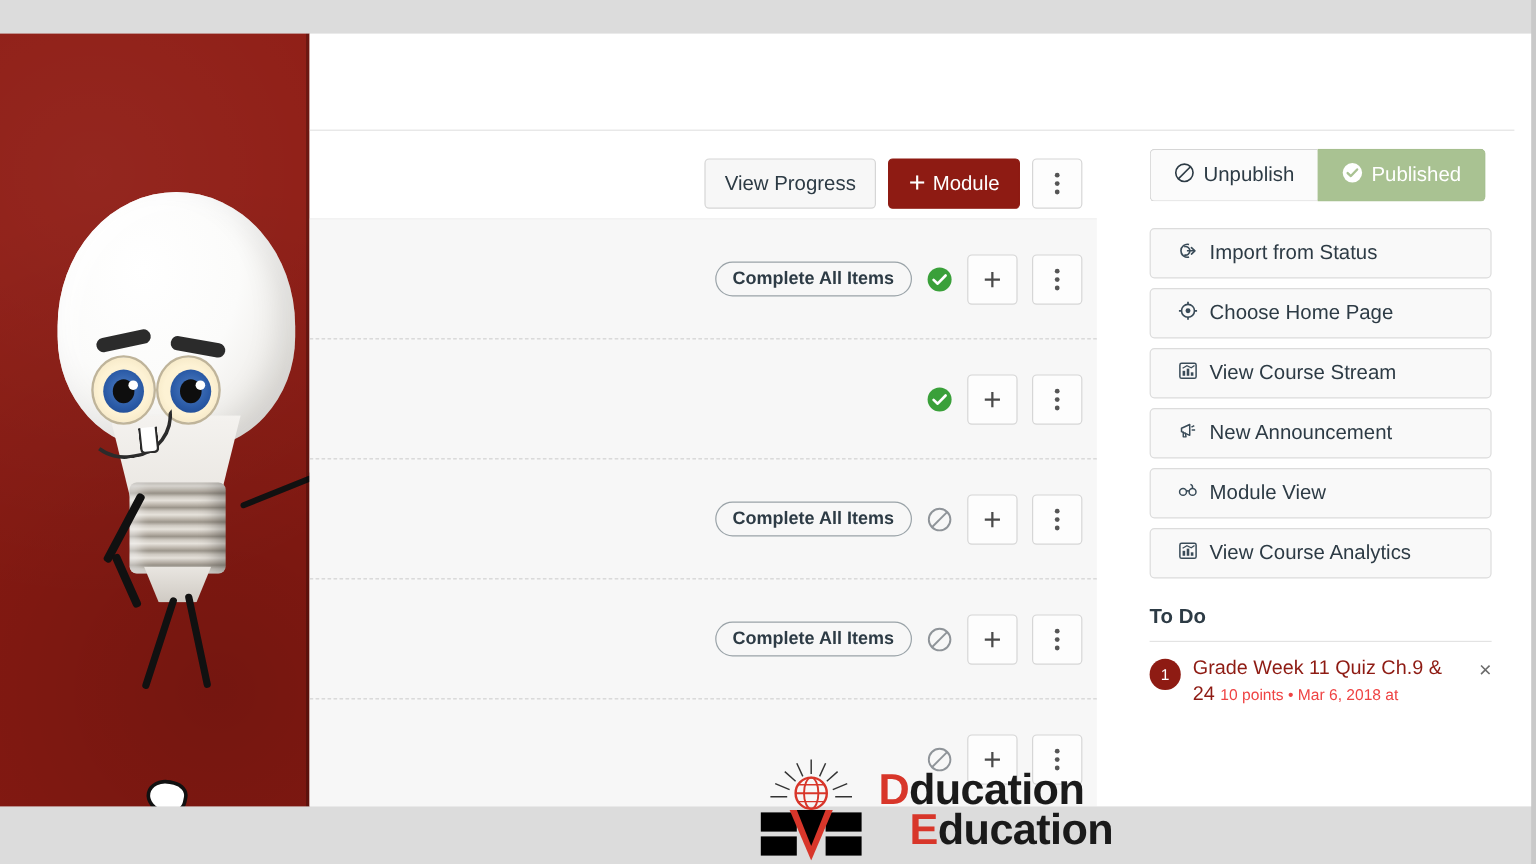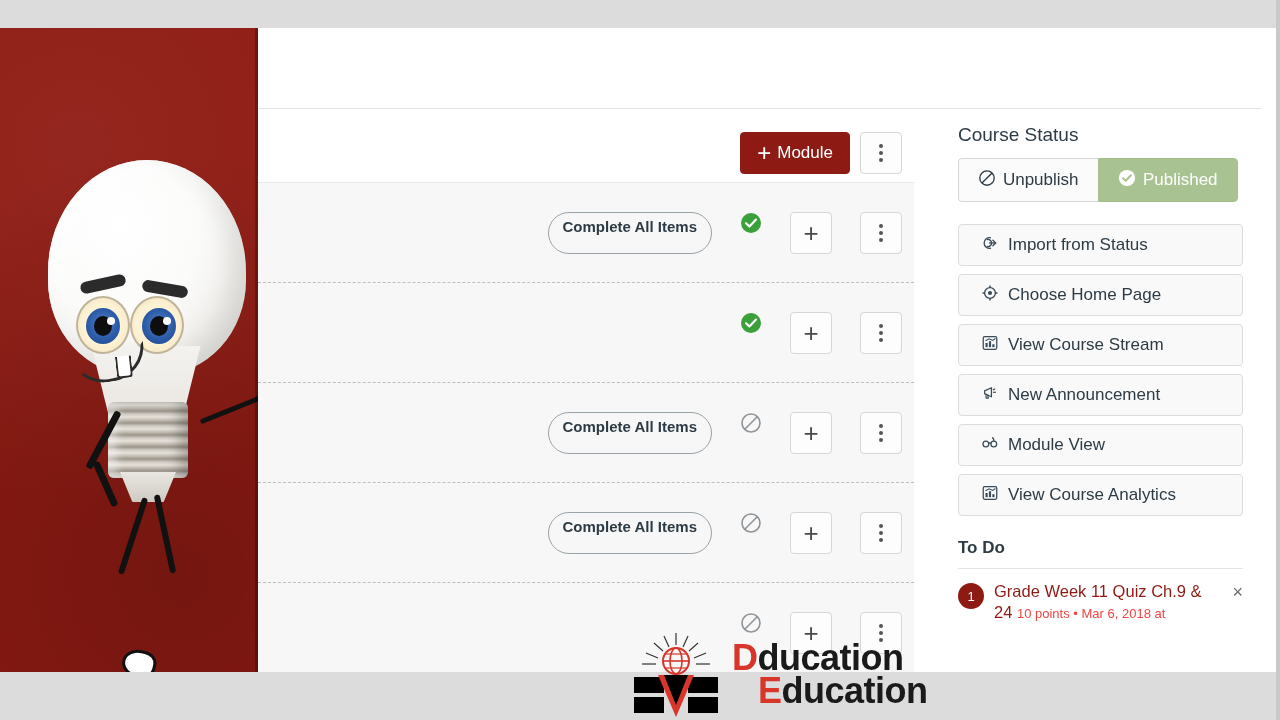--- a/index.html
+++ b/index.html
@@ -152,21 +152,21 @@
 
   
   .modules { border-top: 1px solid #e9e9e9; }
   .module-row {
     position:relative; height: 100px; background:#f7f7f7;
     border-bottom: 1px dashed #bdbdbd;
   }
   .module-row:last-child { border-bottom: 1px dashed #bdbdbd; }
   .row-tools {
     position:absolute; right: 12px; top: 50%; transform: translateY(-50%);
-    display:flex; gap: 28px;
+    display:flex; align-items:center; gap: 12px;
   }
   .pill {
     border: 1px solid #9aa3a8; border-radius: 999px; background:#f7f7f7;
     font-size: 15px; font-weight: bold; color:#2d3b45; padding: 5px 14px;
     white-space: nowrap;
   }
   .status-icon { width: 22px; height: 22px; display:block; }
   .icon-btn {
     width: 42px; height: 42px; border:1px solid #d6d6d6; border-radius:4px;
     background:#fdfdfd; display:flex; align-items:center; justify-content:center;
@@ -257,20 +257,23 @@
     </div>
     <div class="edge"></div>
   </div>
 
   <div class="content">
     <div class="top-rule"></div>
 
     <div class="main-col">
 
       <div class="action-bar">
+        <div class="btn">
+          <span>View Progress</span>
+        </div>
         <div class="btn primary">
           <span class="plus-glyph">+</span>
           <span>Module</span>
         </div>
         <div class="btn kebab">
           <span class="kebab-dot"></span>
           <span class="kebab-dot"></span>
           <span class="kebab-dot"></span>
         </div>
       </div>
@@ -373,21 +376,20 @@
               <span class="kebab-dot"></span>
               <span class="kebab-dot"></span>
             </span>
           </div>
         </div>
 
       </div>
     </div>
 
     <div class="sidebar">
-      <div class="side-title">Course Status</div>
 
       <div class="pub-toggle">
         <div class="pub-unpublish">
           <span>
             <svg viewBox="0 0 20 20" width="18" height="18">
                 <circle cx="10" cy="10" r="8" stroke="#2d3b45" stroke-width="1.5" fill="none"></circle>
                 <line x1="4.4" y1="15.6" x2="15.6" y2="4.4" stroke="#2d3b45" stroke-width="1.5"></line>
               </svg>
           </span>
           <span>Unpublish</span>

